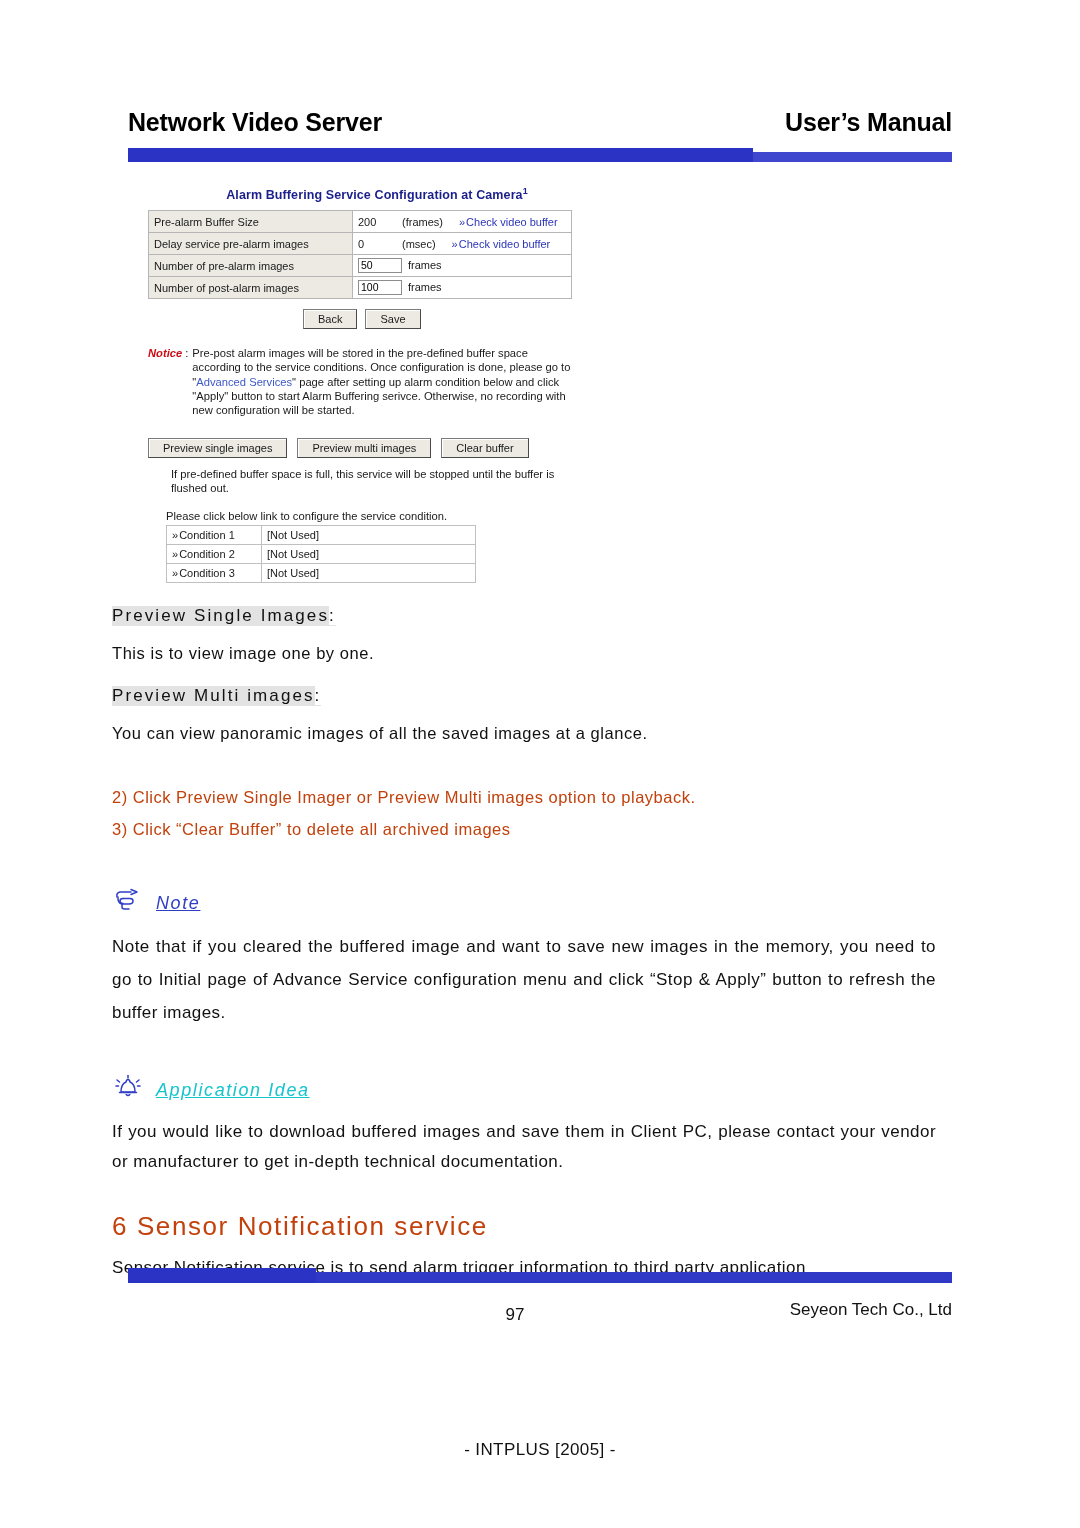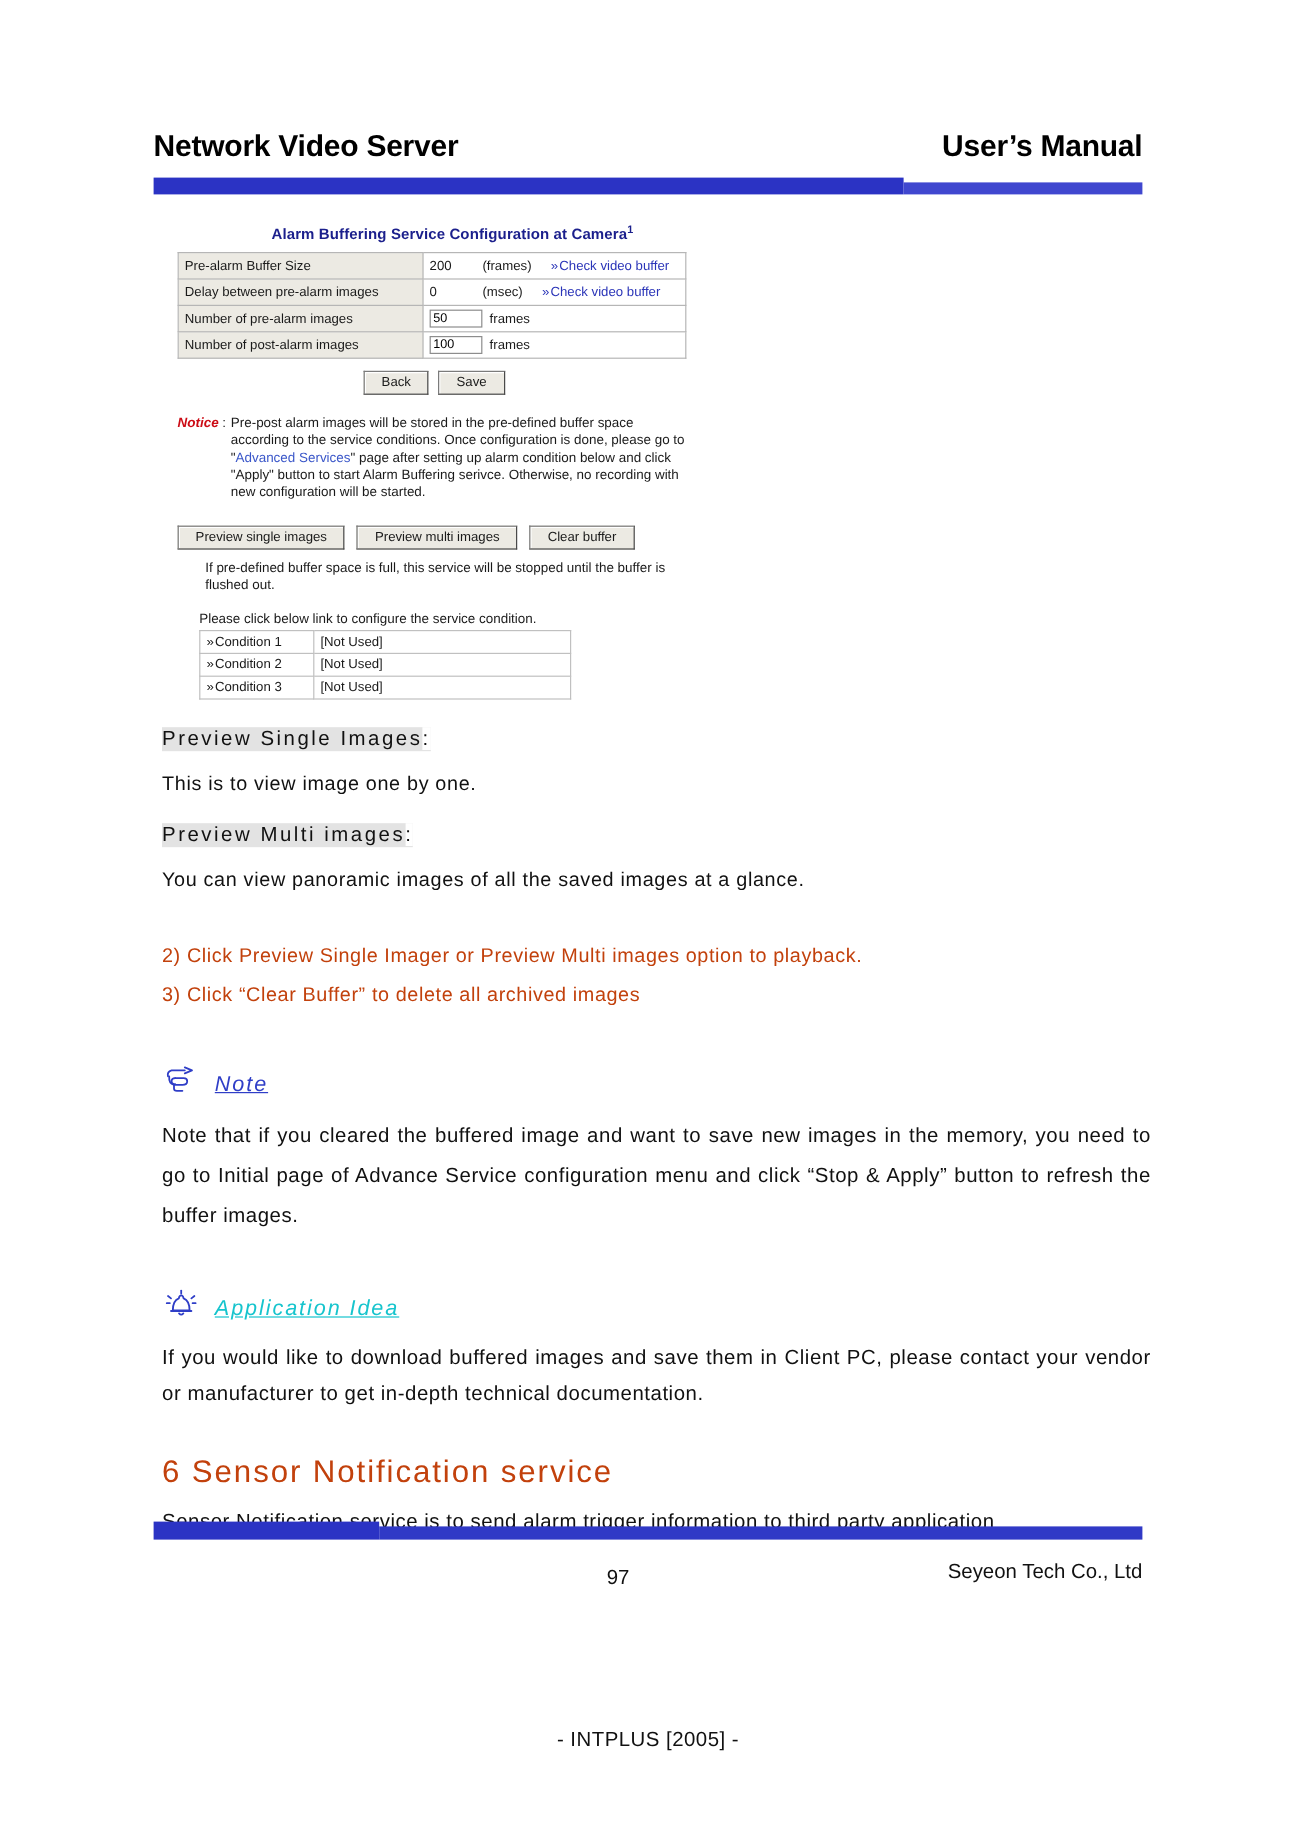--- a/index.html
+++ b/index.html
@@ -206,21 +206,21 @@
   }
   td.cond-link {
     width: 84px;
     color: #3b3bbb;
     white-space: nowrap;
   }
 
   
   .doc {
     position: absolute;
-    left: 135px;
+    left: 112px;
     top: 606px;
     width: 824px;
   }
   .subhead {
     font-size: 17px;
     letter-spacing: 2.1px;
     margin: 0 0 16px 0;
     display: inline-block;
     background: #e3e3e3;
     color: #111;
@@ -351,21 +351,21 @@
 
   <table class="cfg">
     <tbody>
       <tr>
         <td class="cfg-label">Pre-alarm Buffer Size</td>
         <td class="cfg-value">
           <span class="val-plain">200</span><span class="unit">(frames)</span><span class="checklink"><span class="arrows">»</span><span>Check video buffer</span></span>
         </td>
       </tr>
       <tr>
-        <td class="cfg-label">Delay between pre-alarm images</td>
+        <td class="cfg-label">Delay service pre-alarm images</td>
         <td class="cfg-value">
           <span class="val-plain">0</span><span class="unit">(msec)</span><span class="checklink"><span class="arrows">»</span><span>Check video buffer</span></span>
         </td>
       </tr>
       <tr>
         <td class="cfg-label">Number of pre-alarm images</td>
         <td class="cfg-value">
           <span class="val-box">50</span><span class="unit">frames</span>
         </td>
       </tr>

